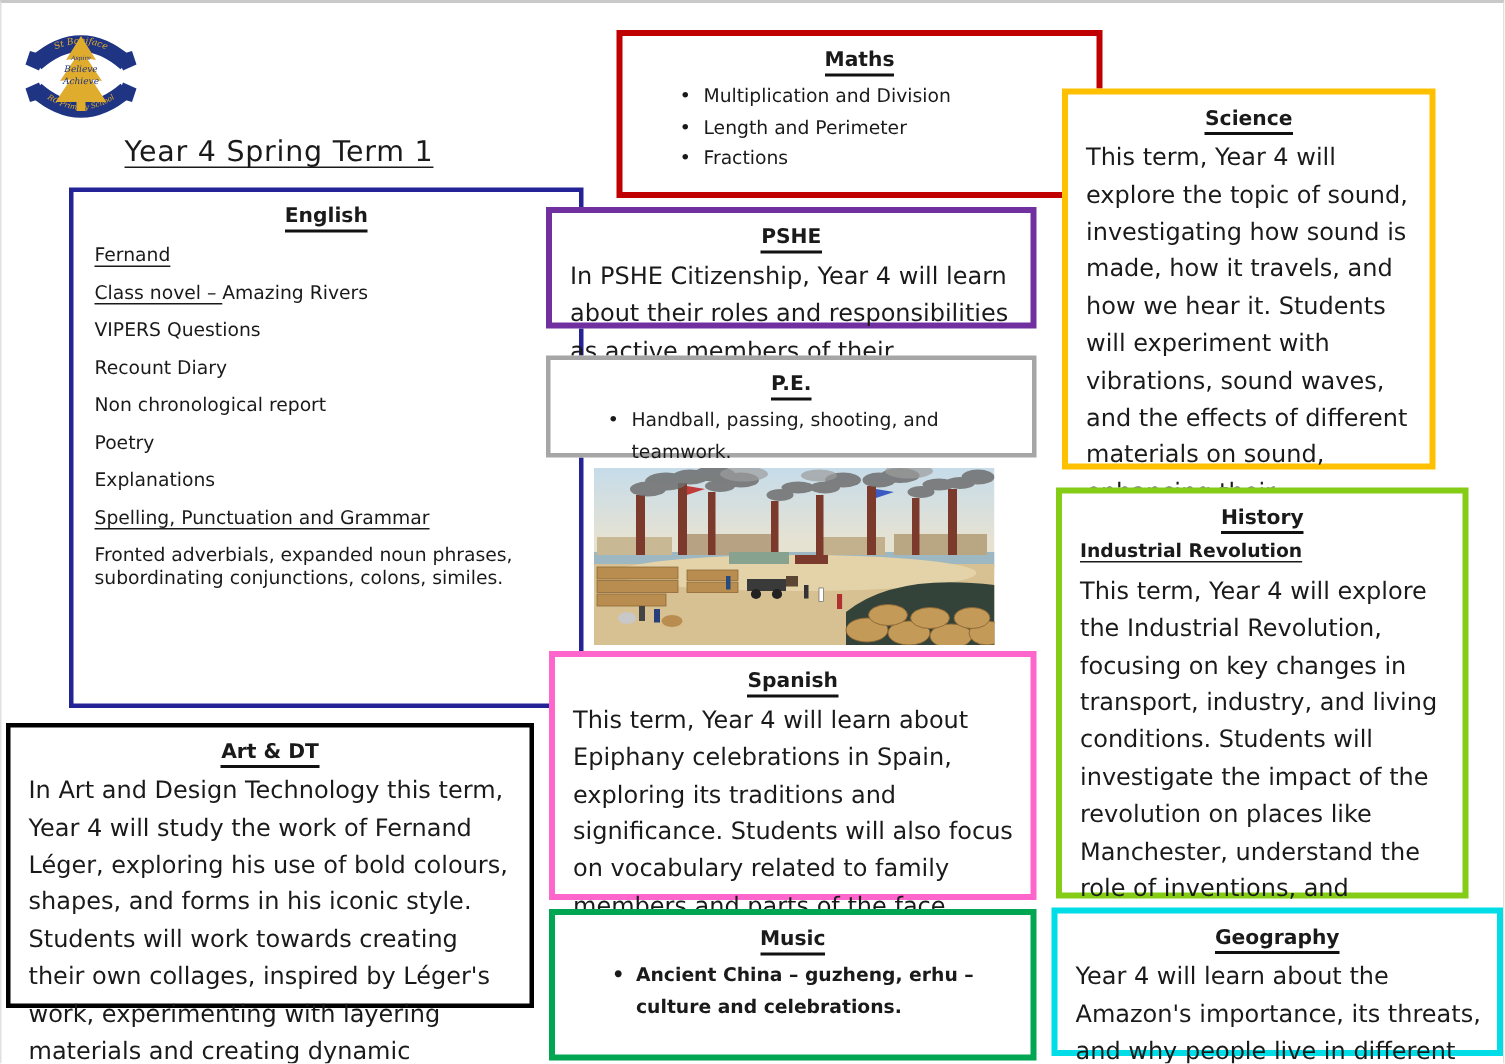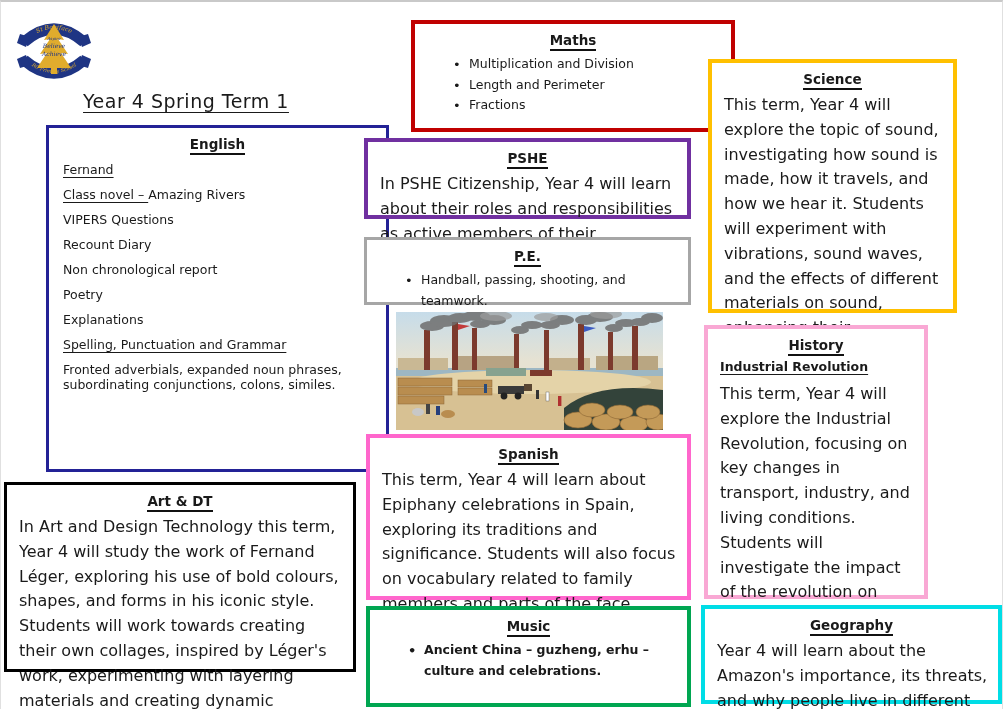--- a/index.html
+++ b/index.html
@@ -34,21 +34,21 @@
 
   
   .box-maths { left: 366px; top: 18px; width: 324px; height: 112px; border: 4px solid #C00000; margin-left: 44px; }
   .box-pshe  { left: 363px; top: 136px; width: 327px; height: 81px;  border: 4px solid #7030A0; }
   .box-pe    { left: 363px; top: 235px; width: 327px; height: 68px;  border: 3px solid #A6A6A6; }
   .box-spanish { left: 365px; top: 432px; width: 325px; height: 166px; border: 4px solid #FF66CC; }
   .box-music { left: 365px; top: 604px; width: 325px; height: 101px; border: 4px solid #00A651; }
 
   
   .box-science   { left: 707px; top: 57px;  width: 249px; height: 254px; border: 4px solid #FFC000; }
-  .box-history   { left: 703px; top: 323px; width: 224px; height: 274px; border: 4px solid #f9a8d4; }
+  .box-history   { left: 703px; top: 323px; width: 275px; height: 274px; border: 4px solid #84cc16; }
   .box-geography { left: 700px; top: 603px; width: 301px; height: 99px;  border: 4px solid #00DDE6; }
 
   ul.bullets { list-style: none; padding: 0 10px 6px 38px; }
   ul.bullets li { position: relative; font-size: 12.5px; line-height: 1.65; padding-left: 16px; }
   ul.bullets li::before { content: "•"; position: absolute; left: 0; top: 0; font-size: 13px; }
   ul.bullets.bold li { font-weight: bold; }
 
   .history-sub {
     font-size: 12.5px; font-weight: bold; text-decoration: underline; text-underline-offset: 3px;
     margin: 2px 12px 8px 12px;

